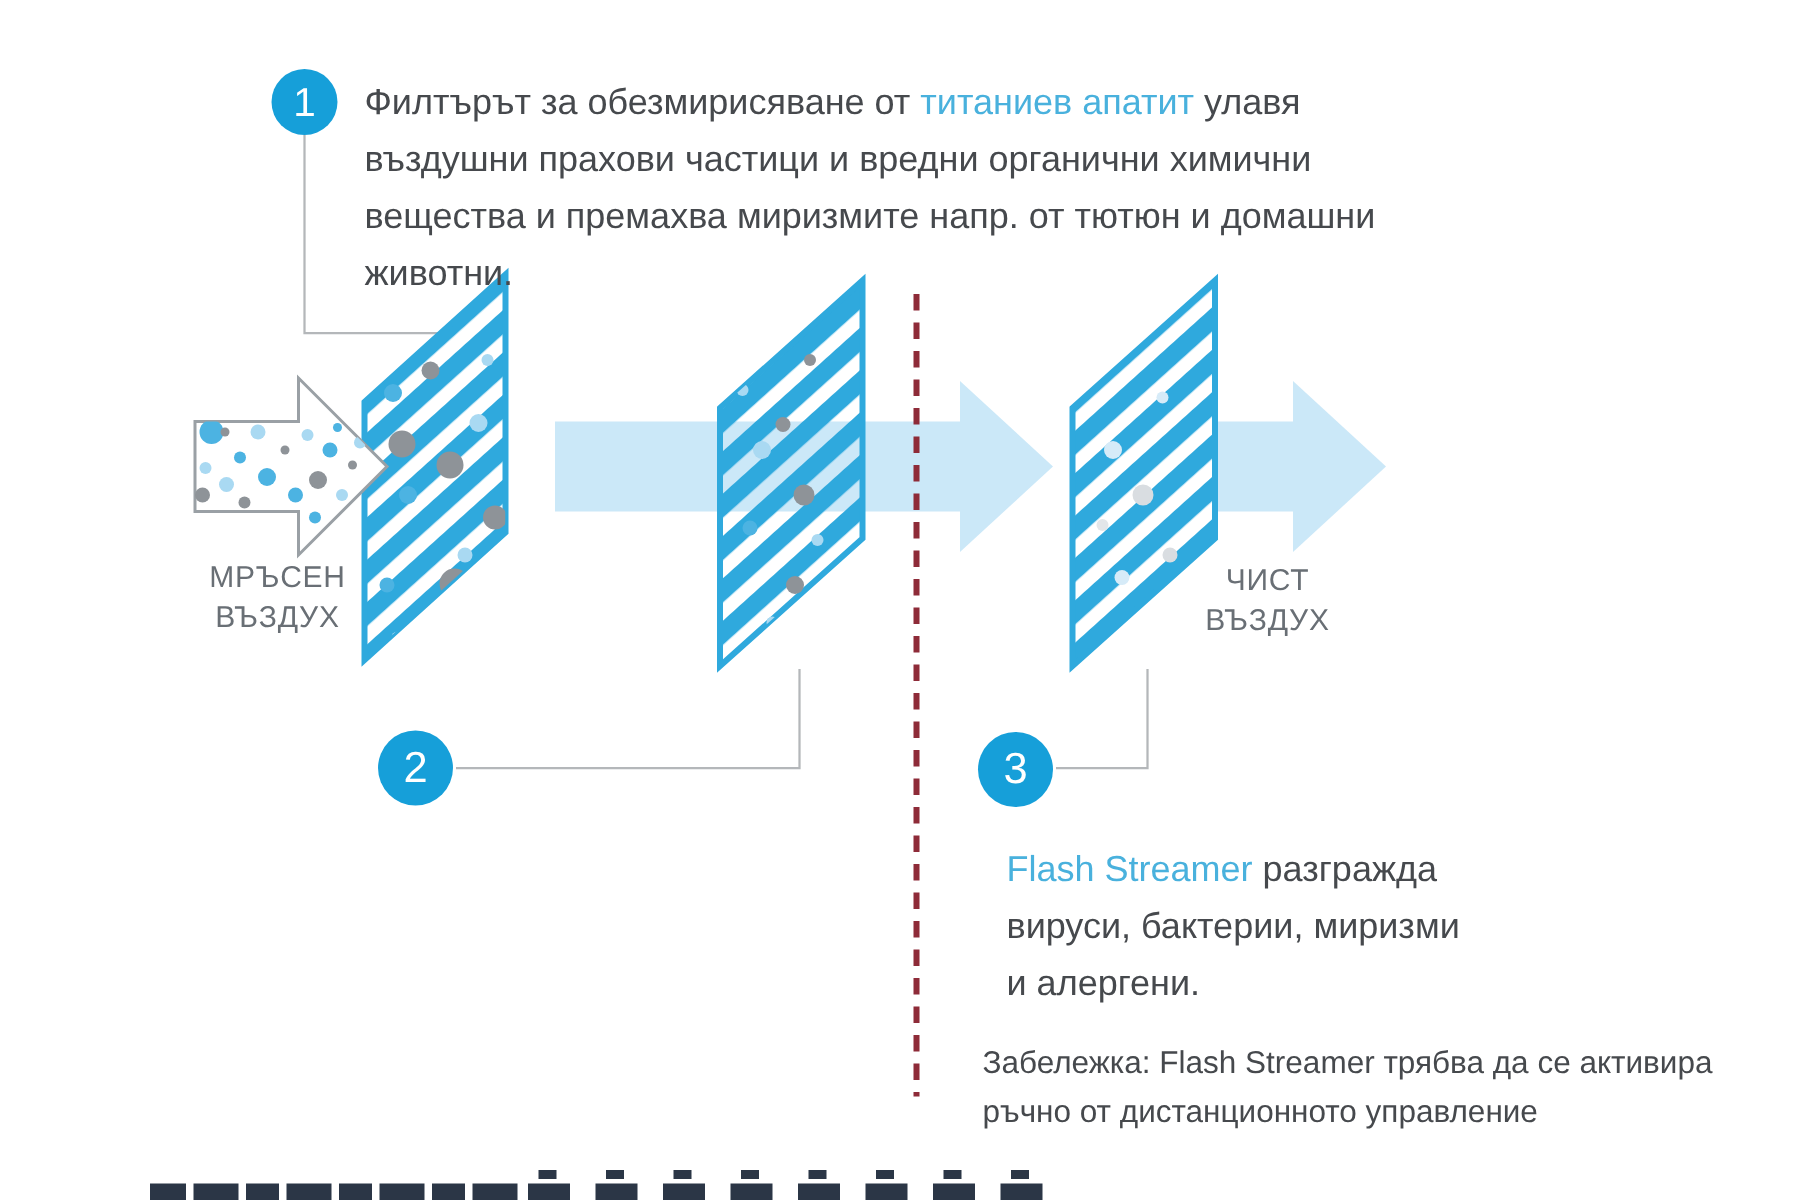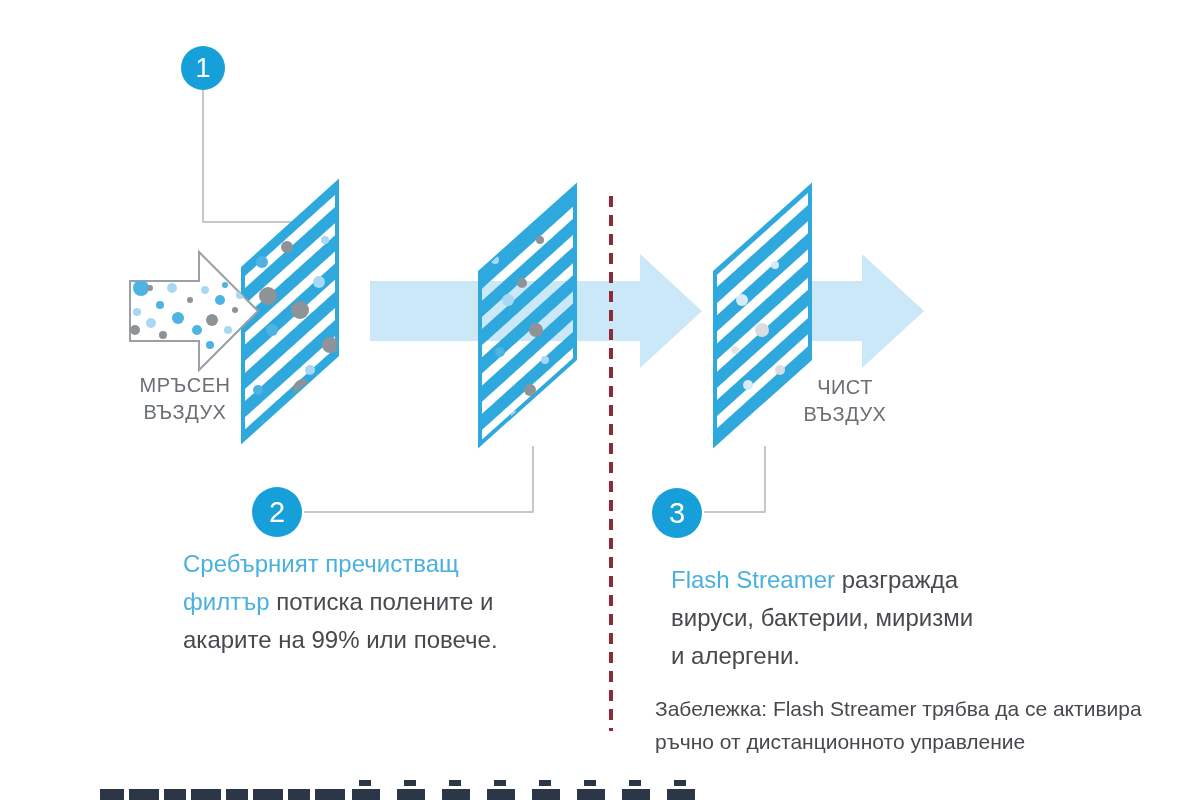--- a/index.html
+++ b/index.html
@@ -191,22 +191,22 @@
   <div class="abs num-circle c1">
     <span>1</span>
   </div>
   <div class="abs num-circle c2">
     <span>2</span>
   </div>
   <div class="abs num-circle c3">
     <span>3</span>
   </div>
 
-
-  <p class="abs step-text t2" style="margin:0;"><span class="hl">Сребърният пречистващ филтър</span><span> потиска полените и акарите на 99% или повече.</span></p>
+  <p class="abs step-text t1" style="margin:0;"><span>Филтърът за обезмирисяване от </span><span class="hl">титаниев апатит</span><span> улавя въздушни прахови частици и вредни органични химични вещества и премахва миризмите напр. от тютюн и домашни животни.</span></p>
+
 
   <p class="abs step-text t3" style="margin:16px;"><span class="hl">Flash Streamer</span><span> разгражда вируси, бактерии, миризми и алергени.</span></p>
 
   <div class="abs flow-label l-dirty">МРЪСЕН ВЪЗДУХ</div>
   <div class="abs flow-label l-clean">ЧИСТ ВЪЗДУХ</div>
 
   <p class="abs note" style="margin:0;">Забележка: Flash Streamer трябва да се активира ръчно от дистанционното управление</p>
 
 </div>
 

